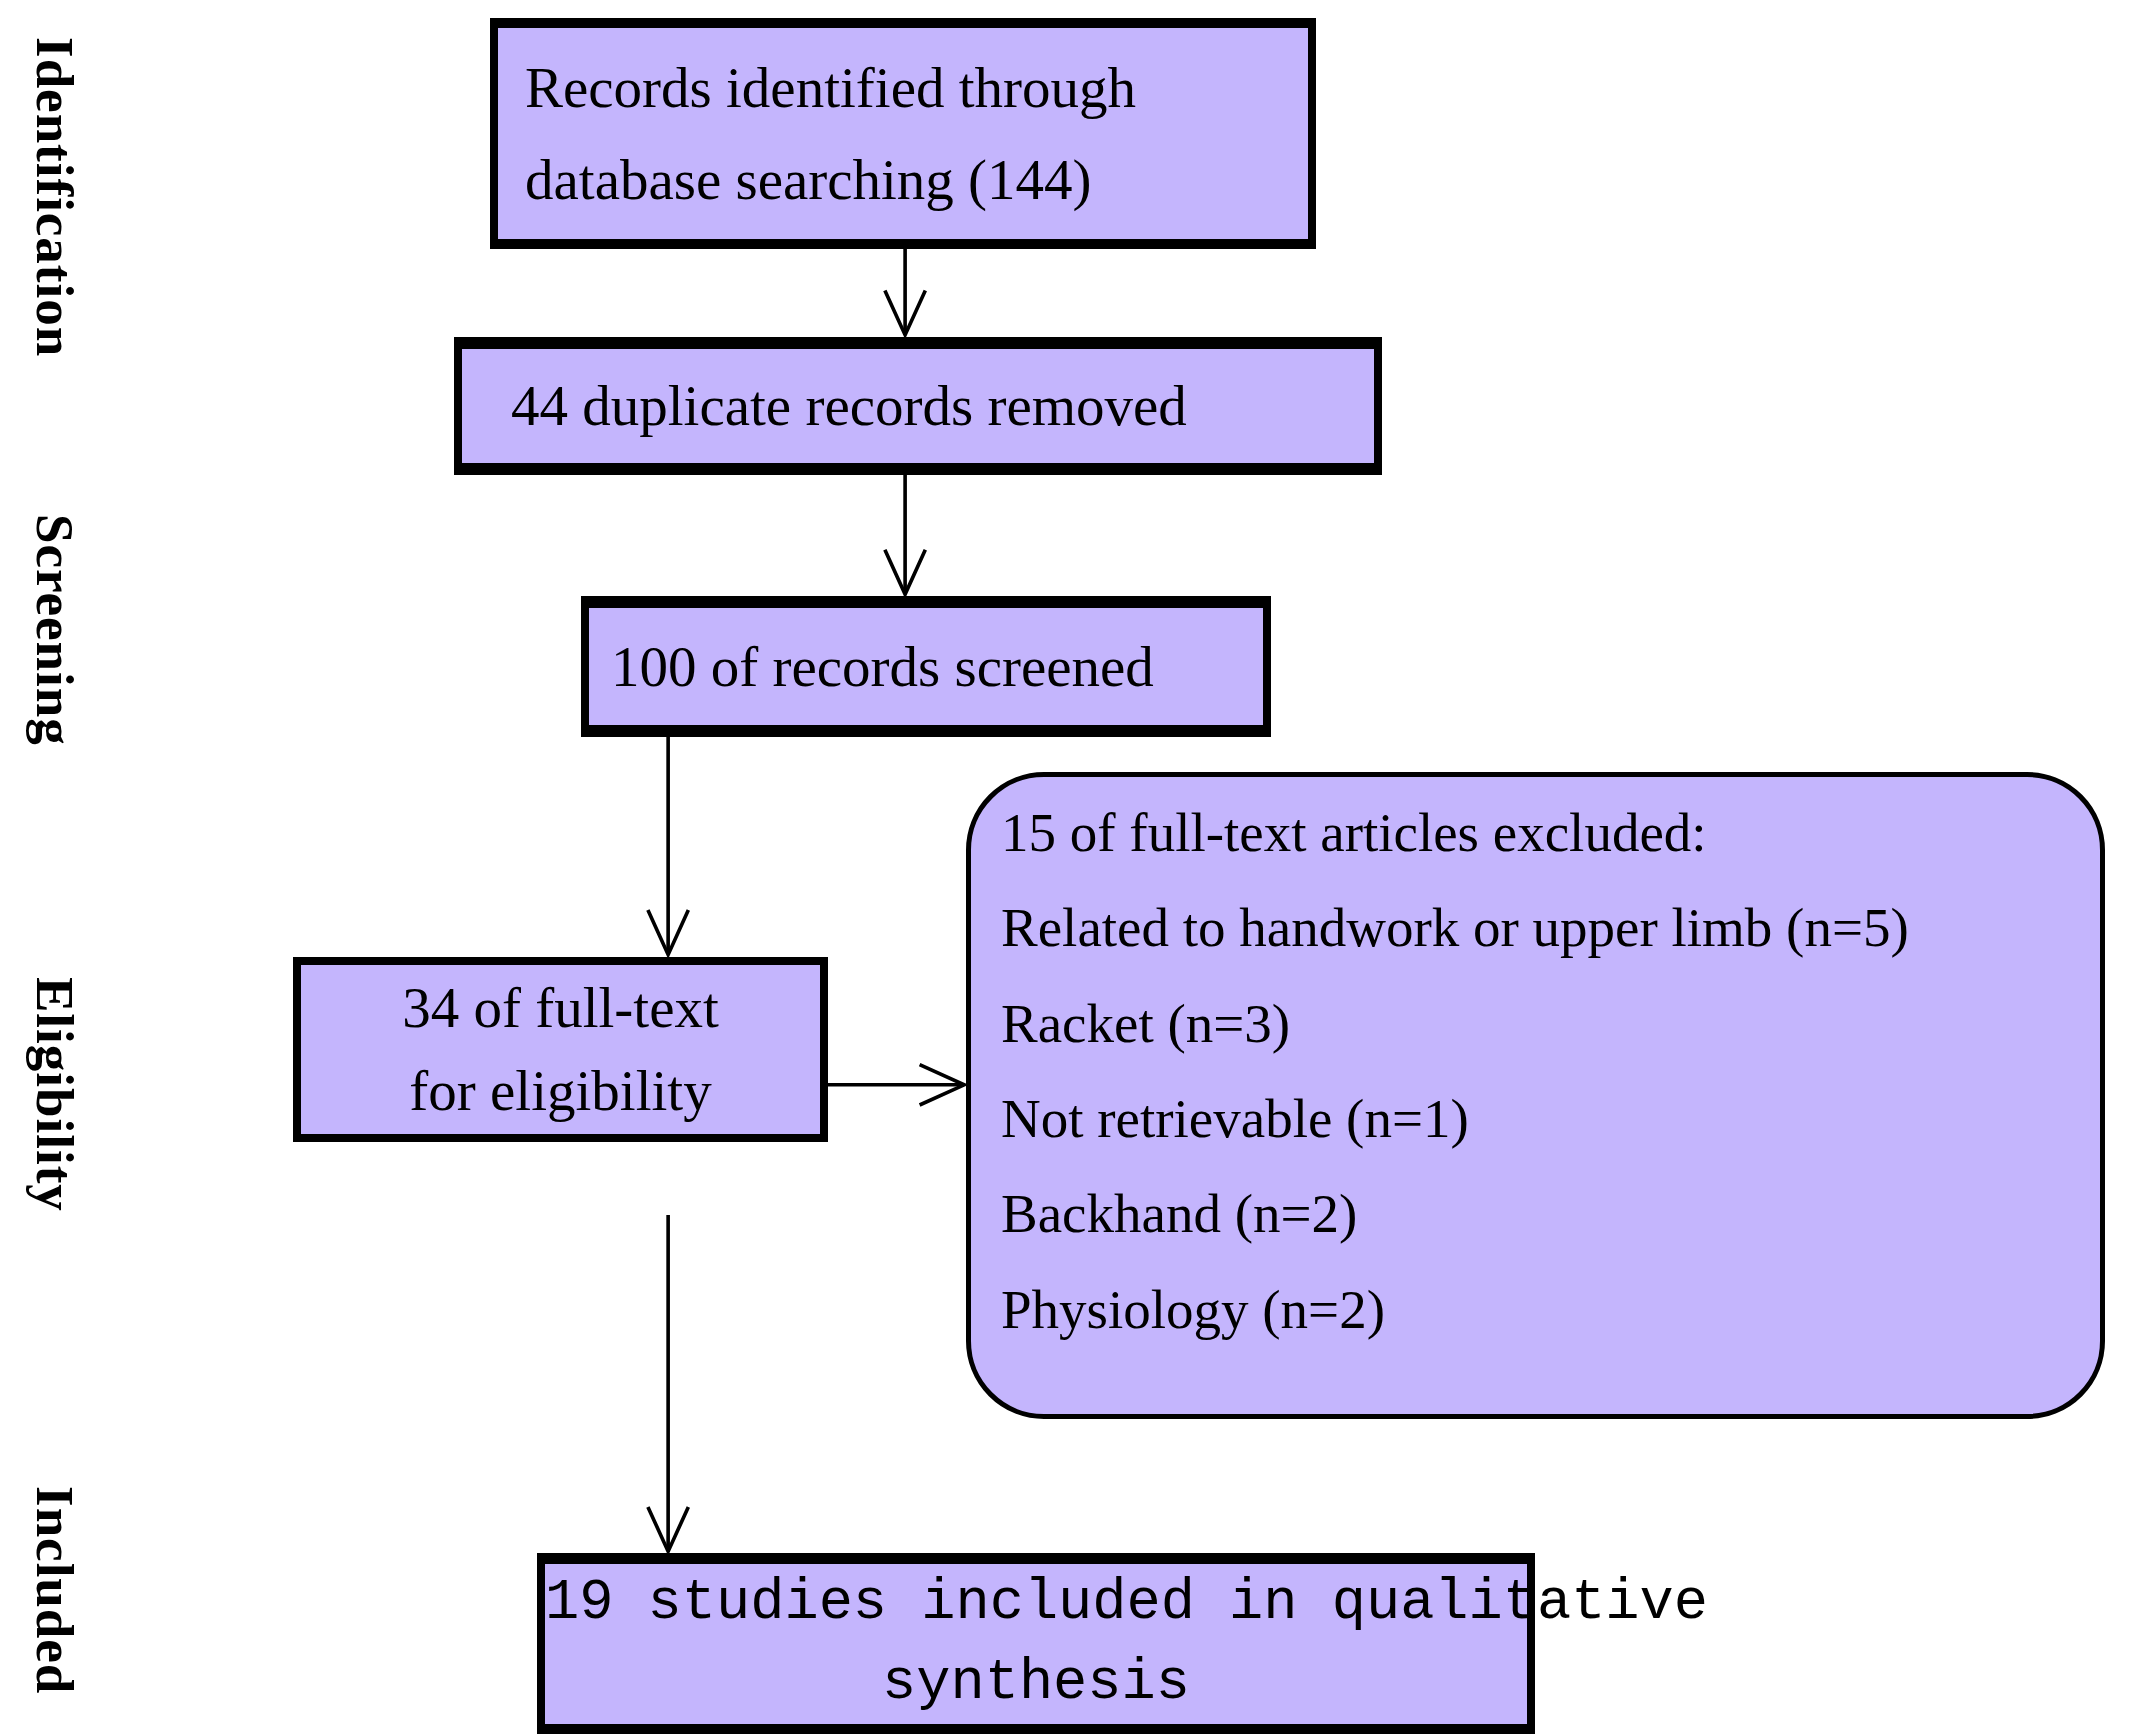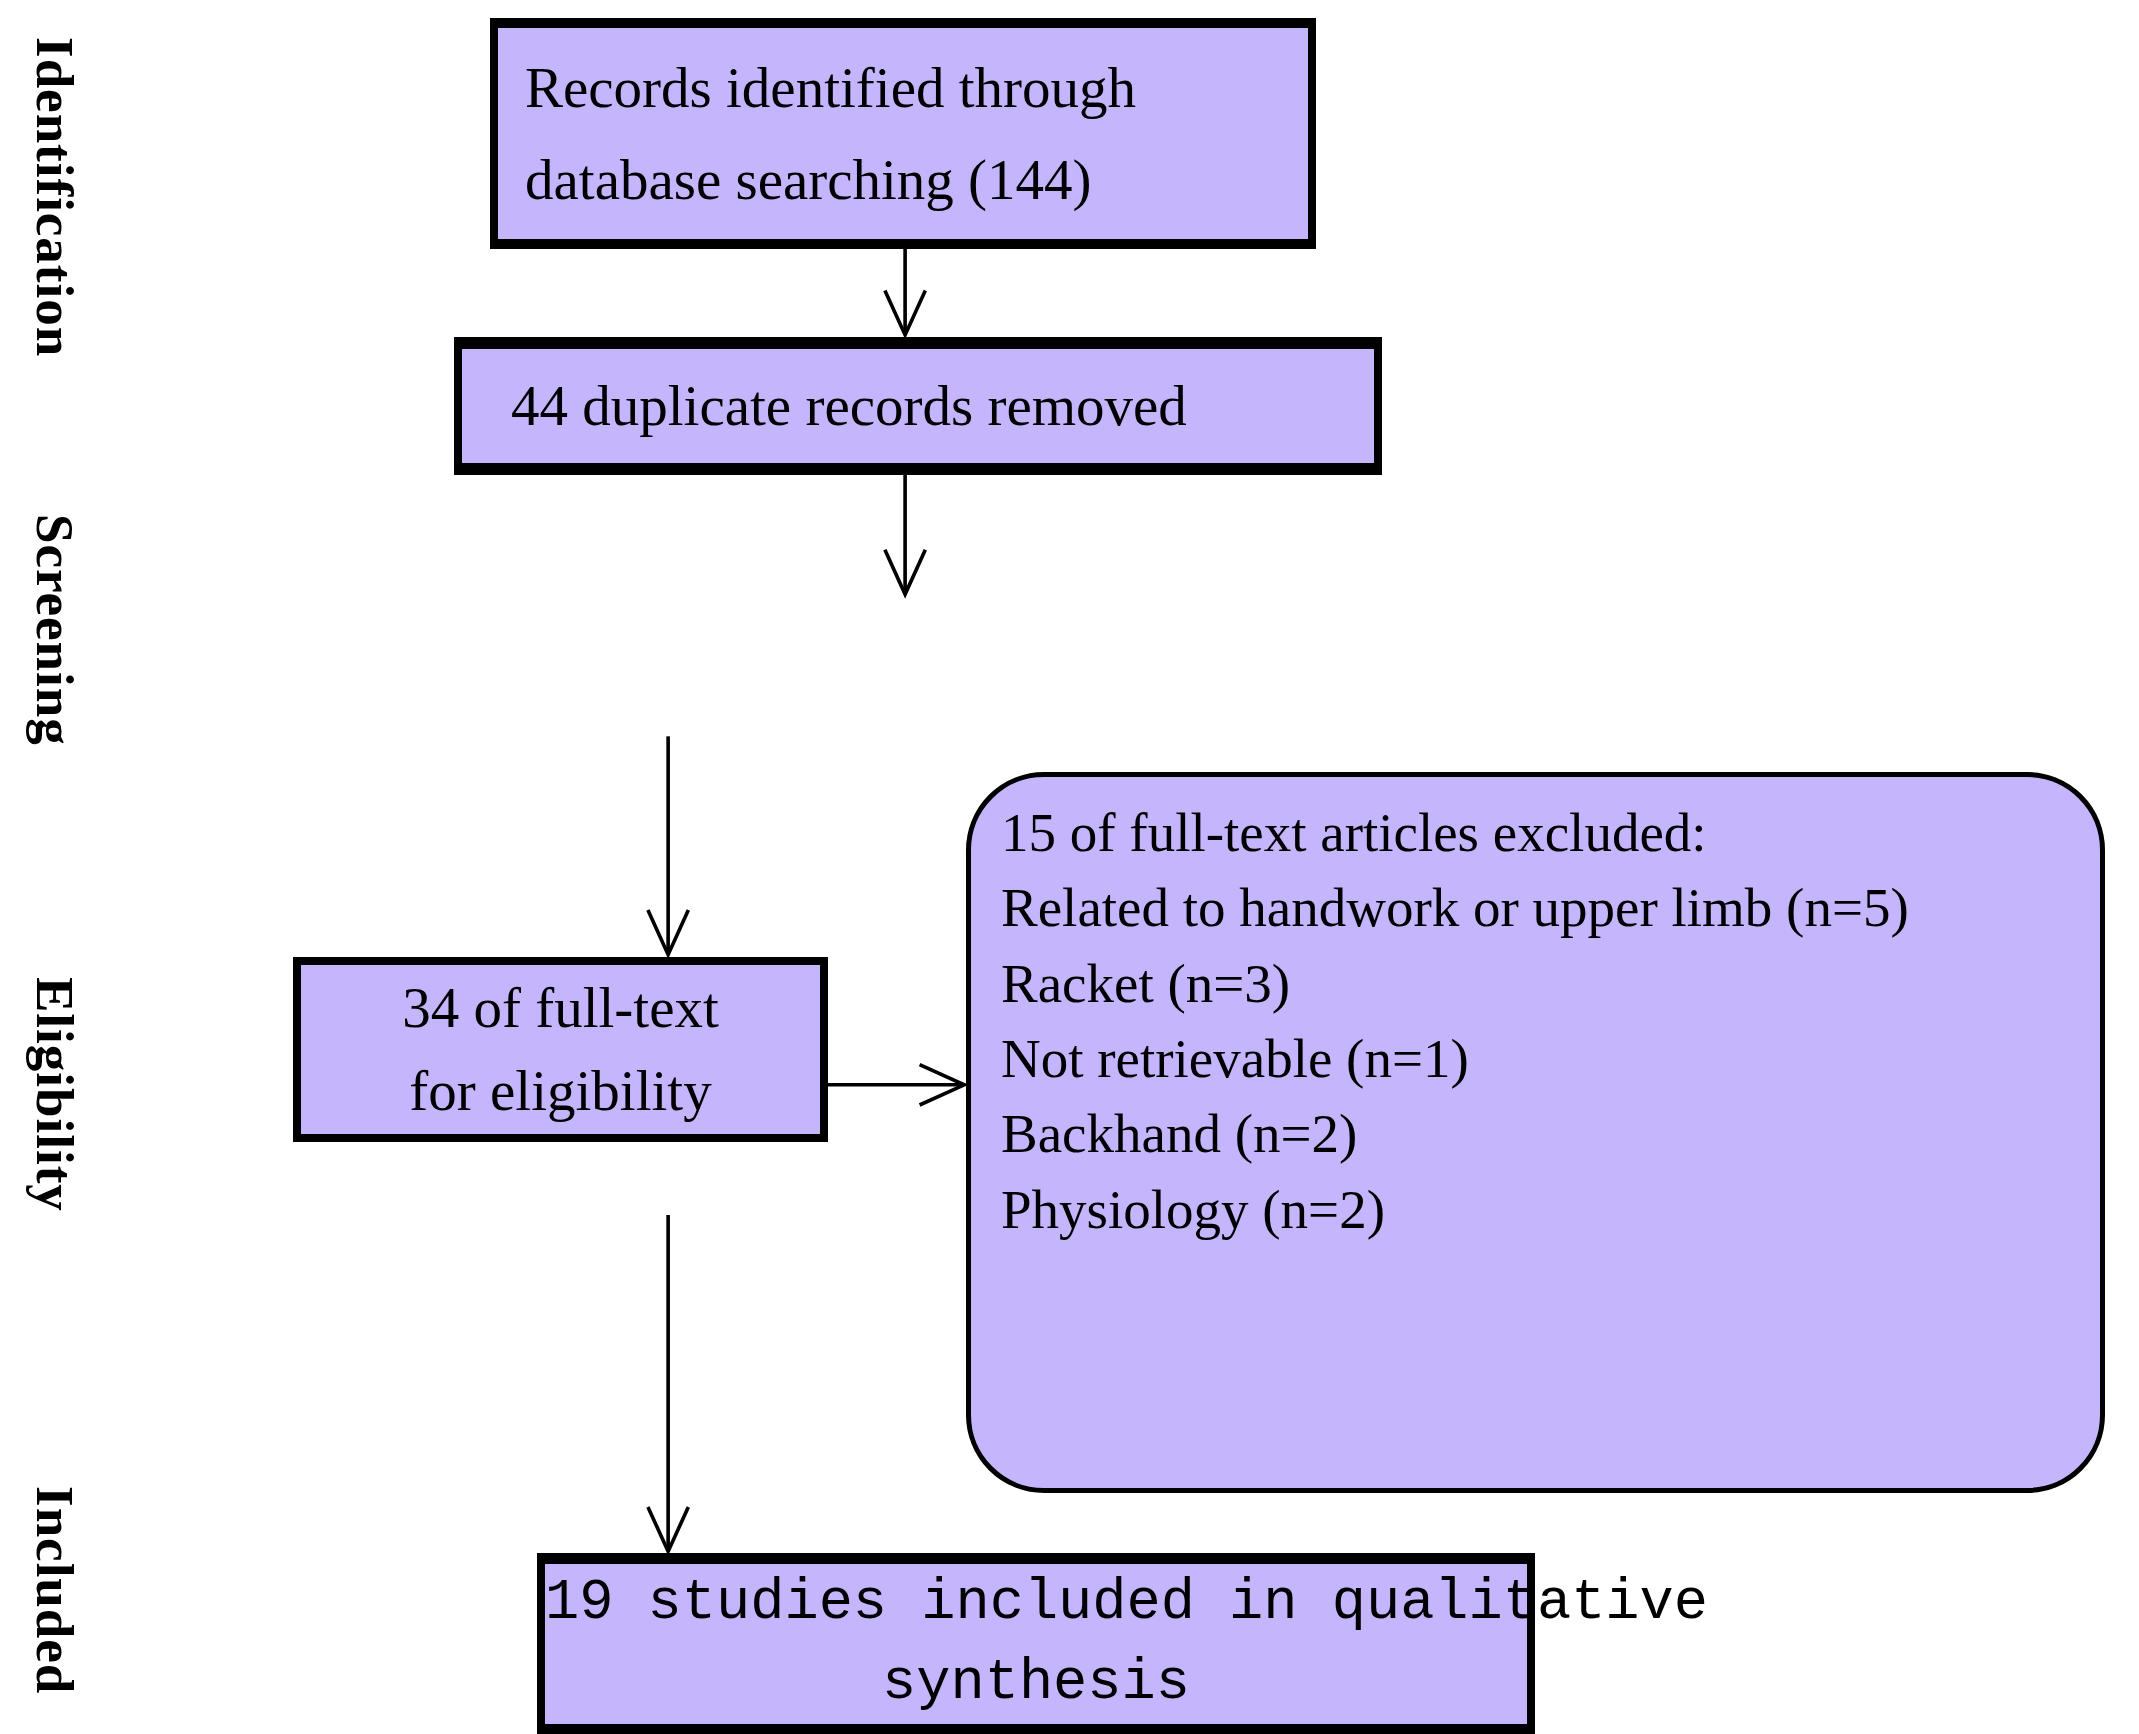--- a/index.html
+++ b/index.html
@@ -72,27 +72,28 @@
     left: 581px; top: 596px; width: 690px; height: 141px;
     padding-left: 22px;
     border-width: 12.4px 8.3px;
   }
   #box-assessed {
     left: 293px; top: 957px; width: 535px; height: 185px;
     text-align: center; line-height: 1.44;
     border-width: 8.3px;
   }
   #box-excluded {
-    left: 966px; top: 772px; width: 1139px; height: 721px;
+    left: 966px; top: 772px; width: 1139px; height: 647px;
     border-width: 5.2px;
     border-radius: 78px;
     padding: 18px 23px 18px 30px;
     font-size: 55px;
     line-height: 1.37;
     justify-content: flex-start;
+    gap: 20px;
   }
   #box-included {
     left: 537px; top: 1553px; width: 998px; height: 182px;
     text-align: center; line-height: 1.4;
     border-width: 11.4px 8.3px;
     font-family: Liberation Mono, monospace;
   }
   .bl { white-space: nowrap; }
 </style>
 </head>
@@ -130,20 +131,23 @@
 
   <div class="box" id="box-records">
     <div class="bl">Records identified through</div>
     <div class="bl">database searching (144)</div>
   </div>
 
   <div class="box" id="box-duplicates">
     <div class="bl">44 duplicate records removed</div>
   </div>
 
+  <div class="box" id="box-screened">
+    <div class="bl">100 of records screened</div>
+  </div>
 
   <div class="box" id="box-assessed">
     <div class="bl">34 of full-text</div>
     <div class="bl">for eligibility</div>
   </div>
 
   <div class="box" id="box-excluded">
     <div class="bl">15 of full-text articles excluded:</div>
     <div class="bl">Related to handwork or upper limb (n=5)</div>
     <div class="bl">Racket (n=3)</div>

